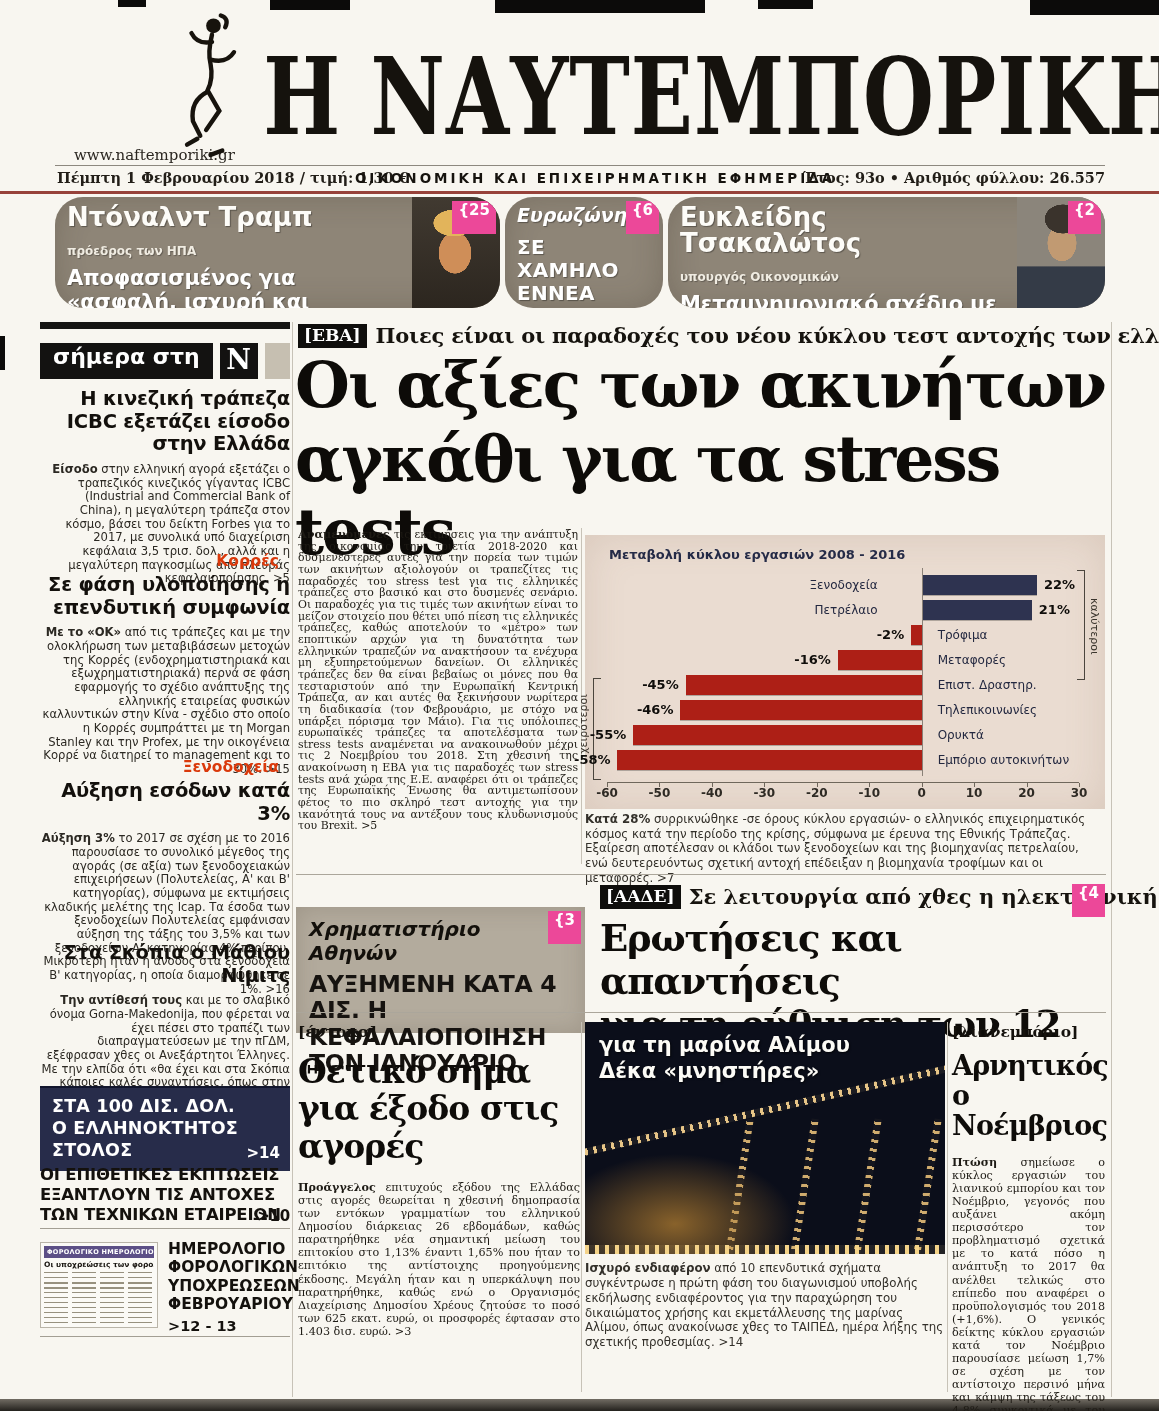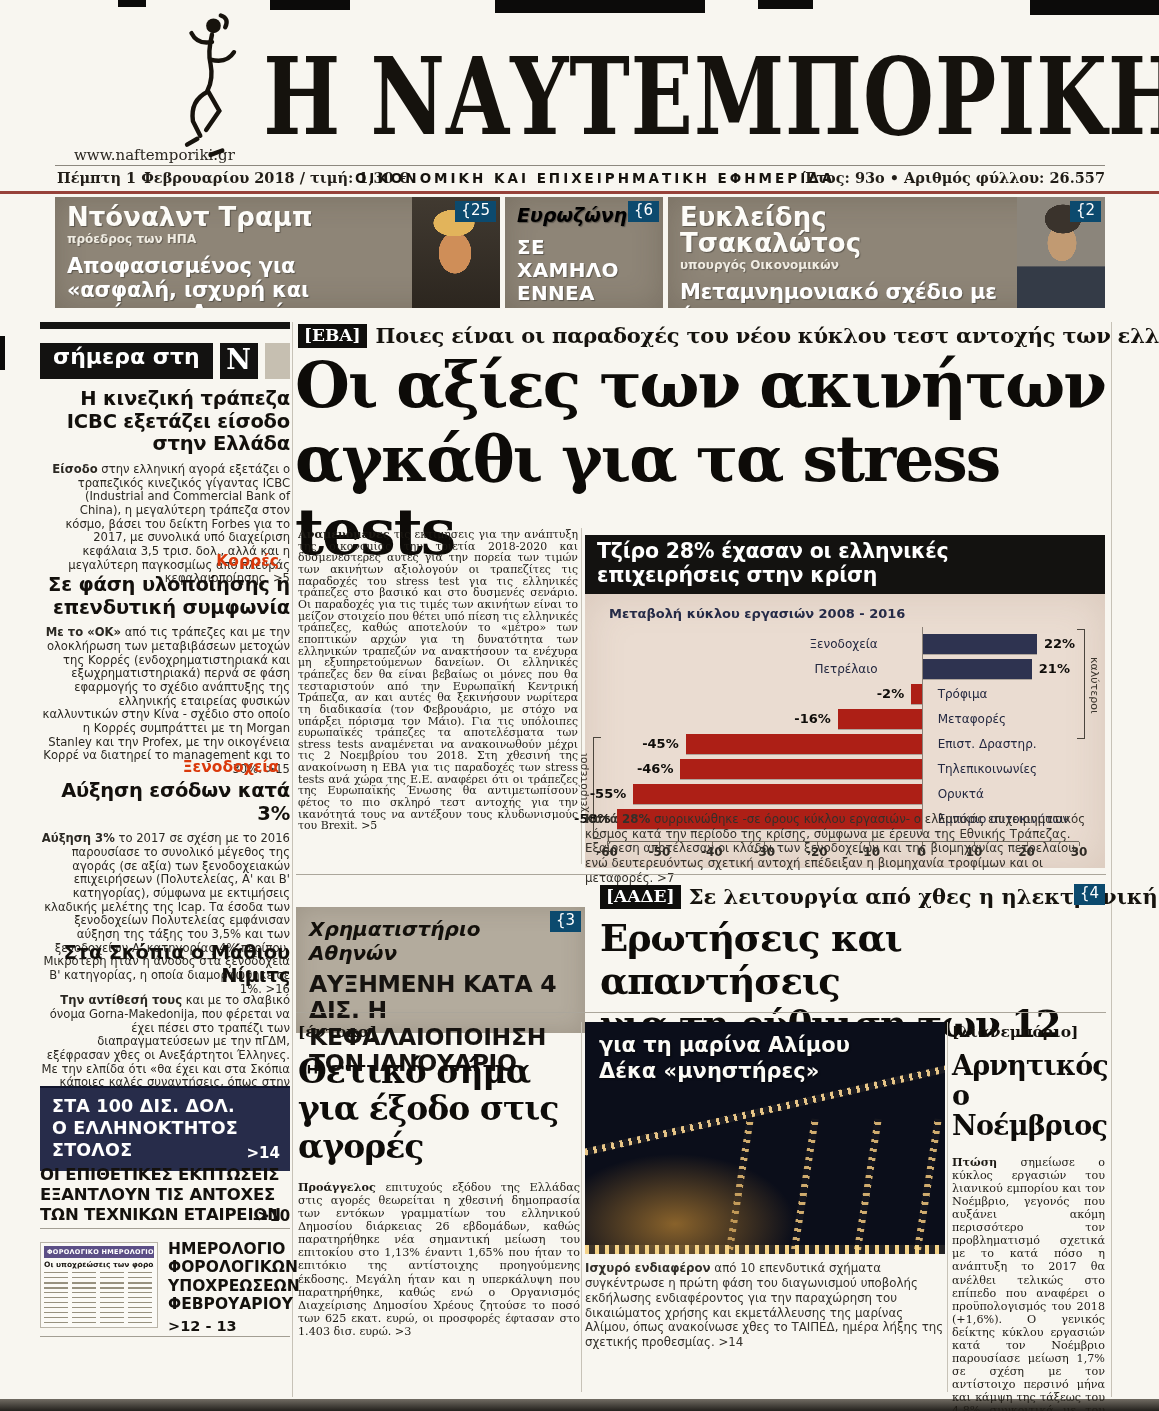--- a/index.html
+++ b/index.html
@@ -17,31 +17,31 @@
         transform:scale(0.97,1.26);transform-origin:center top;}
   .mast-rule{position:absolute;left:55px;top:165px;width:1050px;height:1px;background:#8d887f;}
   .dateline{position:absolute;left:55px;top:169px;width:1050px;height:22px;font-size:14.5px;}
   .dateline .dl-left{position:absolute;left:2px;top:0;font-family:"DejaVu Serif",serif;font-weight:bold;color:#221e18;}
   .dateline .dl-center{position:absolute;left:280px;width:520px;text-align:center;top:1px;font-weight:bold;
         letter-spacing:3px;font-size:13.5px;color:#16130e;}
   .dateline .dl-right{position:absolute;right:0;top:0;font-family:"DejaVu Serif",serif;font-weight:bold;color:#221e18;}
   .rule-red{position:absolute;left:0;top:191px;width:1159px;height:3px;background:#97423a;}
   
   .strip-box{position:absolute;top:197px;height:111px;background:#8e8577;overflow:hidden;
-        box-shadow:inset 0 0 30px rgba(60,50,40,.25);}
+        box-shadow:inset 0 0 30px rgba(60,50,40,.25);border-radius:28px;}
   .strip-pad{padding:7px 12px;}
   .strip-name{font-size:26px;font-weight:bold;color:#fdfcf8;line-height:1.0;text-shadow:1px 1px 1px rgba(0,0,0,.35);}
-  .strip-role{font-size:12px;font-weight:bold;color:#f0ece2;margin-top:2px;text-shadow:1px 1px 1px rgba(0,0,0,.3);}
+  .strip-role{font-size:12px;font-weight:bold;color:#f0ece2;margin-top:14px;text-shadow:1px 1px 1px rgba(0,0,0,.3);}
   .strip-head{font-size:21px;font-weight:bold;color:#ffffff;line-height:1.12;margin-top:9px;letter-spacing:-0.2px;
         text-shadow:1px 1px 1px rgba(0,0,0,.35);}
-  .strip-kicker{font-size:19px;font-weight:bold;font-style:italic;color:#000000;text-shadow:1px 1px 1px rgba(0,0,0,.35);}
+  .strip-kicker{font-size:19px;font-weight:bold;font-style:italic;color:#ffffff;text-shadow:1px 1px 1px rgba(0,0,0,.35);}
   .strip-caps{font-size:20px;font-weight:800;color:#ffffff;line-height:1.15;margin-top:10px;letter-spacing:.3px;
         text-shadow:1px 1px 1px rgba(0,0,0,.35);}
-  .ptag{position:absolute;top:4px;right:4px;background:#0c4a6e;color:#fff;font-weight:normal;font-size:15px;
-        padding:1px 6px 3px;line-height:1.1;}
+  .ptag{position:absolute;top:4px;right:4px;background:#ec4899;color:#fff;font-weight:bold;font-size:15px;
+        padding:1px 6px 15px;line-height:1.1;}
   .photo{position:absolute;right:0;top:0;width:88px;height:111px;}
   .photo-trump{background:
       radial-gradient(34px 22px at 42px 26px,#e2b45b 0 60%,rgba(0,0,0,0) 61%),
       radial-gradient(27px 34px at 43px 56px,#cf8e58 0 60%,rgba(0,0,0,0) 61%),
       linear-gradient(#413a31,#2c261f);}
   .photo-tsak{background:
       radial-gradient(30px 24px at 46px 22px,#3a332c 0 60%,rgba(0,0,0,0) 61%),
       radial-gradient(24px 30px at 45px 46px,#c19a72 0 60%,rgba(0,0,0,0) 61%),
       linear-gradient(180deg,#8b857b 0 62%,#343B47 63%);}
   
@@ -270,21 +270,20 @@
     <span class="kt">Ποιες είναι οι παραδοχές του νέου κύκλου τεστ αντοχής των ελληνικών τραπεζών</span>
   </div>
   <div class="lead-headline">
     <div>Οι αξίες των ακινήτων</div>
     <div>αγκάθι για τα stress tests</div>
   </div>
   <div class="lead-body"><b>Αναμενόμενες</b><span> τις εκτιμήσεις για την ανάπτυξη της οικονομίας την τριετία 2018-2020 και δυσμενέστερες αυτές για την πορεία των τιμών των ακινήτων αξιολογούν οι τραπεζίτες τις παραδοχές του stress test για τις ελληνικές τράπεζες στο βασικό και στο δυσμενές σενάριο. Οι παραδοχές για τις τιμές των ακινήτων είναι το μείζον στοιχείο που θέτει υπό πίεση τις ελληνικές τράπεζες, καθώς αποτελούν το «μέτρο» των εποπτικών αρχών για τη δυνατότητα των ελληνικών τραπεζών να ανακτήσουν τα ενέχυρα μη εξυπηρετούμενων δανείων. Οι ελληνικές τράπεζες δεν θα είναι βεβαίως οι μόνες που θα τεσταριστούν από την Ευρωπαϊκή Κεντρική Τράπεζα, αν και αυτές θα ξεκινήσουν νωρίτερα τη διαδικασία (τον Φεβρουάριο, με στόχο να υπάρξει πόρισμα τον Μάιο). Για τις υπόλοιπες ευρωπαϊκές τράπεζες τα αποτελέσματα των stress tests αναμένεται να ανακοινωθούν μέχρι τις 2 Νοεμβρίου του 2018. Στη χθεσινή της ανακοίνωση η ΕΒΑ για τις παραδοχές των stress tests ανά χώρα της Ε.Ε. αναφέρει ότι οι τράπεζες της Ευρωπαϊκής Ένωσης θα αντιμετωπίσουν φέτος το πιο σκληρό τεστ αντοχής για την ικανότητά τους να αντέξουν τους κλυδωνισμούς του Brexit. &gt;5</span></div>
   <div class="vrule" style="left:581px;top:528px;height:336px;"></div>
 
   <div class="chart">
-    <div class="chart-titlebar">Τζίρο 28% έχασαν οι ελληνικές επιχειρήσεις στην κρίση</div>
     <div class="chart-area">
       <div class="chart-subtitle">Μεταβολή κύκλου εργασιών 2008 - 2016</div>
       <div class="chart-plot" id="chart-plot">
         <div class="bracket right"></div>
         <div class="blabel right">καλύτεροι</div>
         <div class="bracket left"></div>
         <div class="blabel left">χειρότεροι</div>
       <div class="crow" style="top: 0px;">
             <div class="cbar" style="width: 24.4444%; background: rgb(46, 51, 80); left: 66.6667%;"></div>
             <span class="cval" style="left: calc(91.1111% + 7px);">22%</span>

